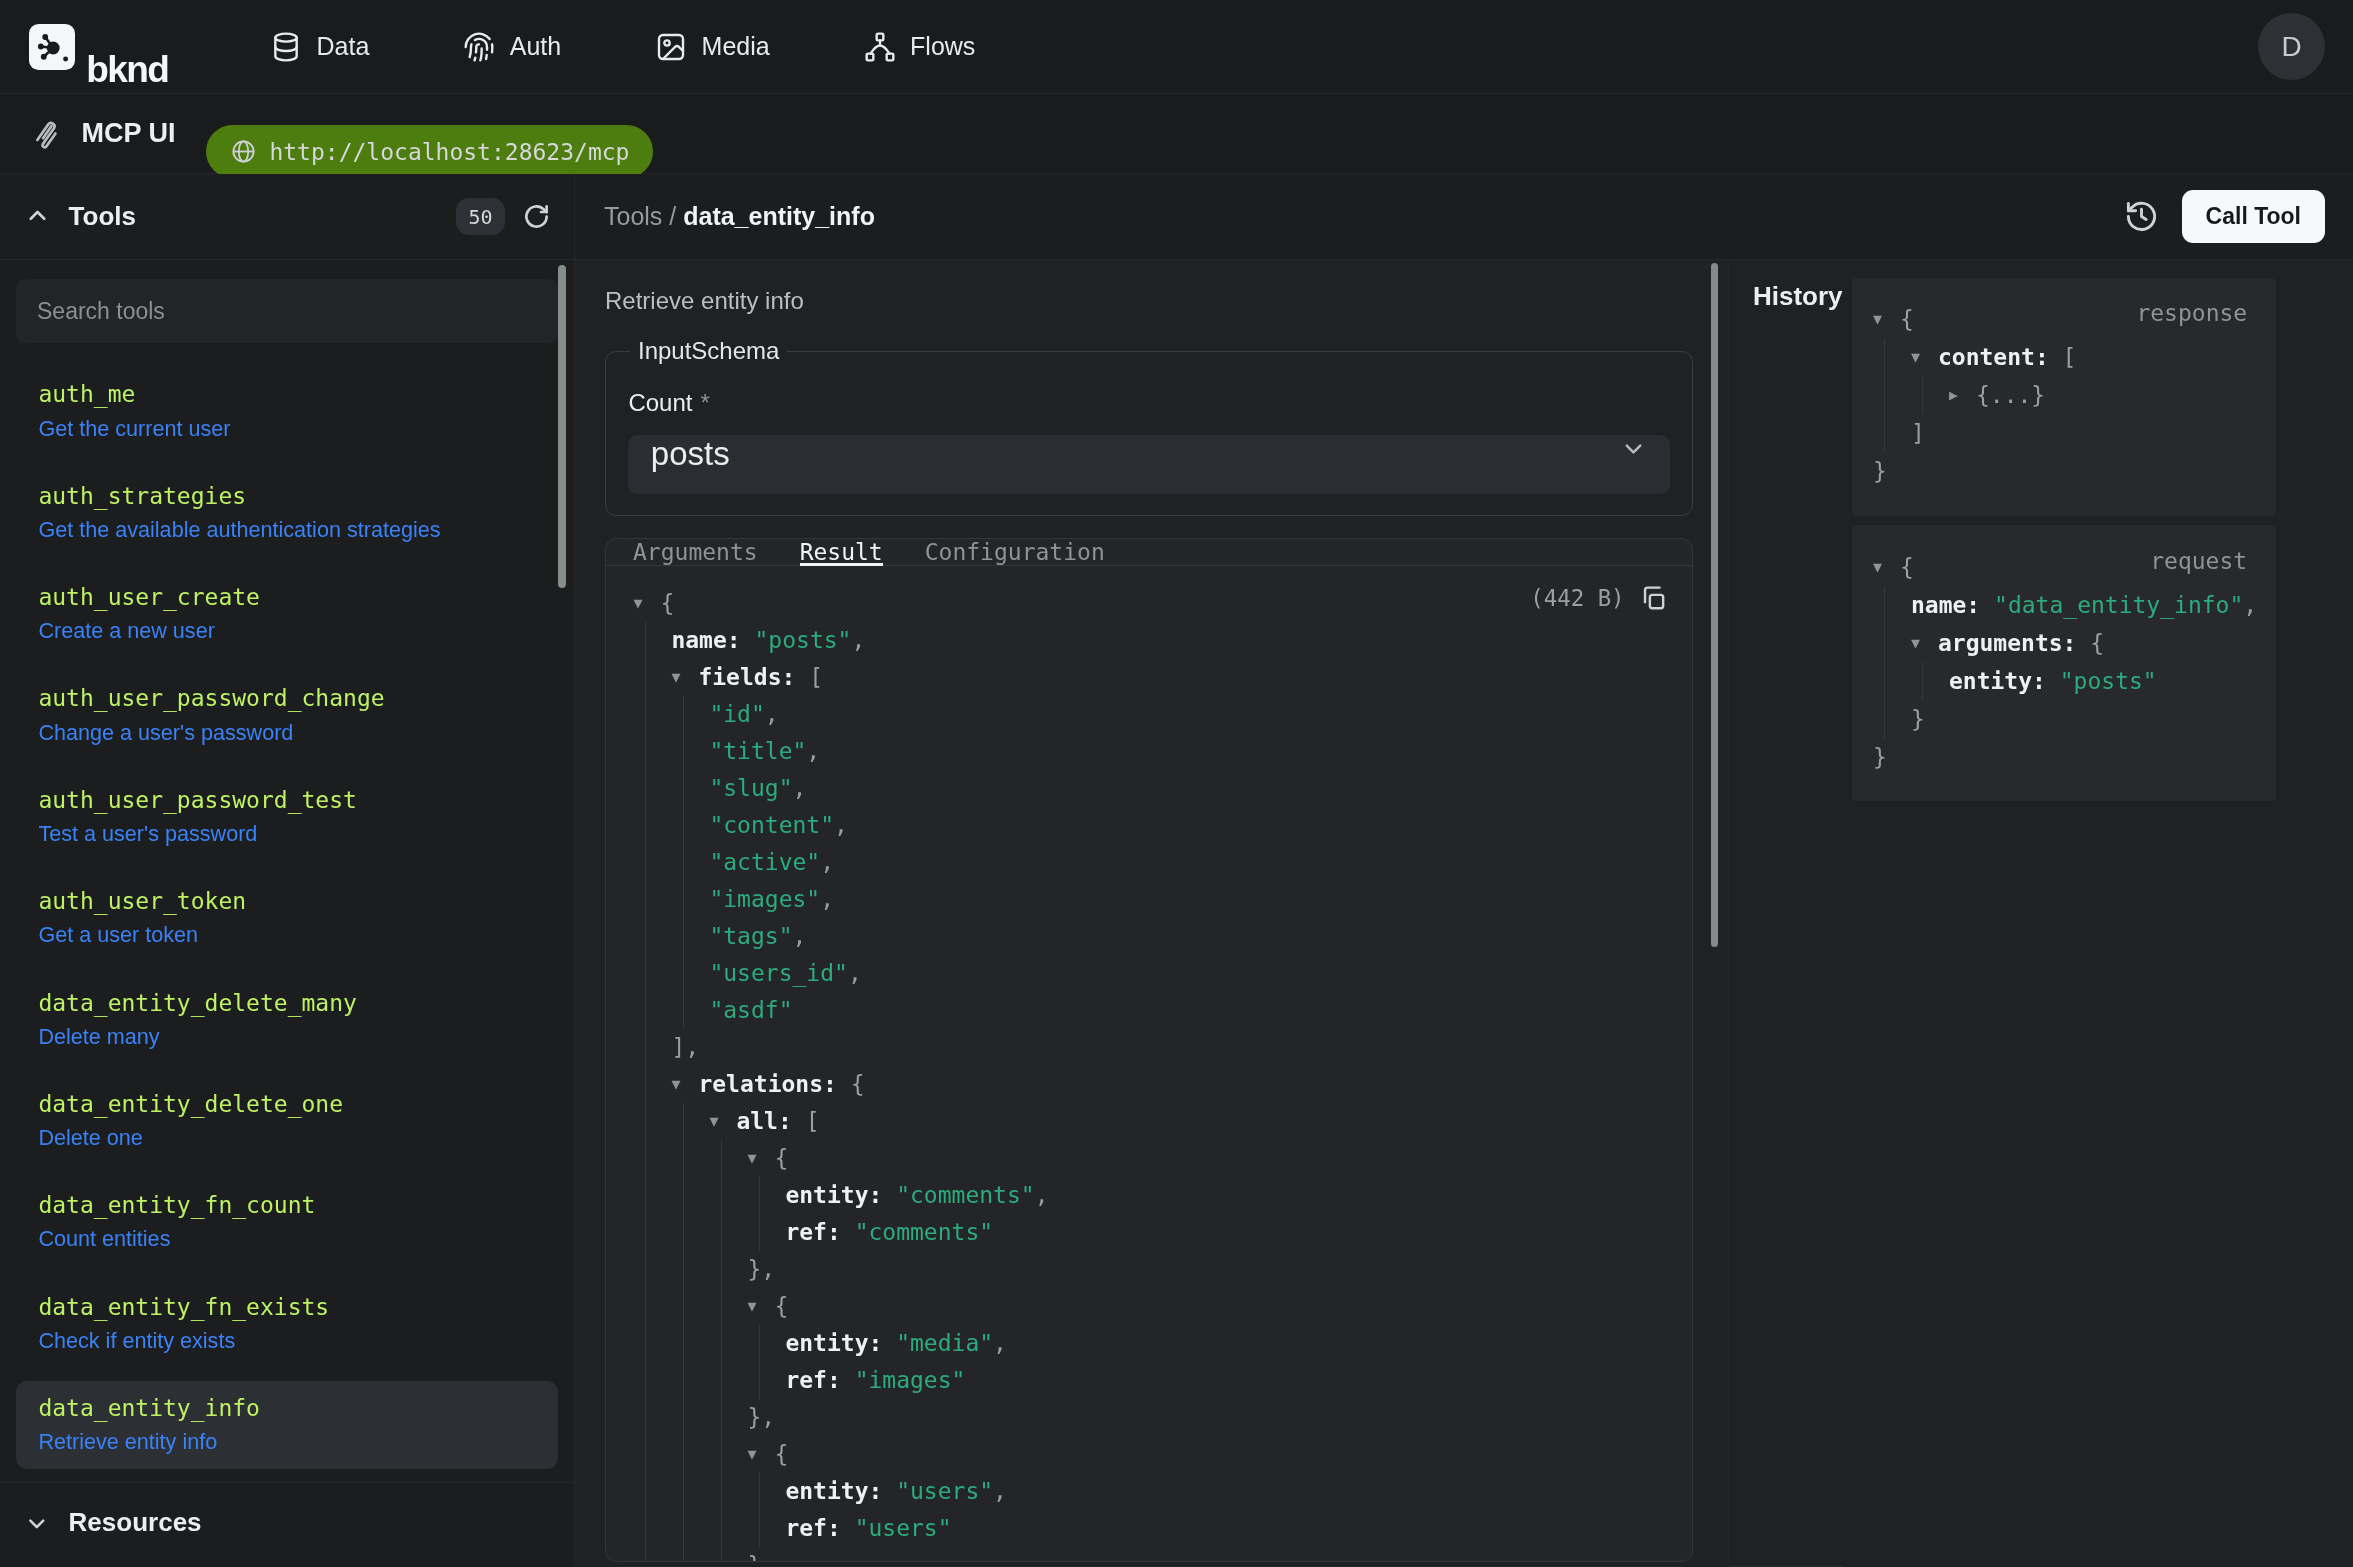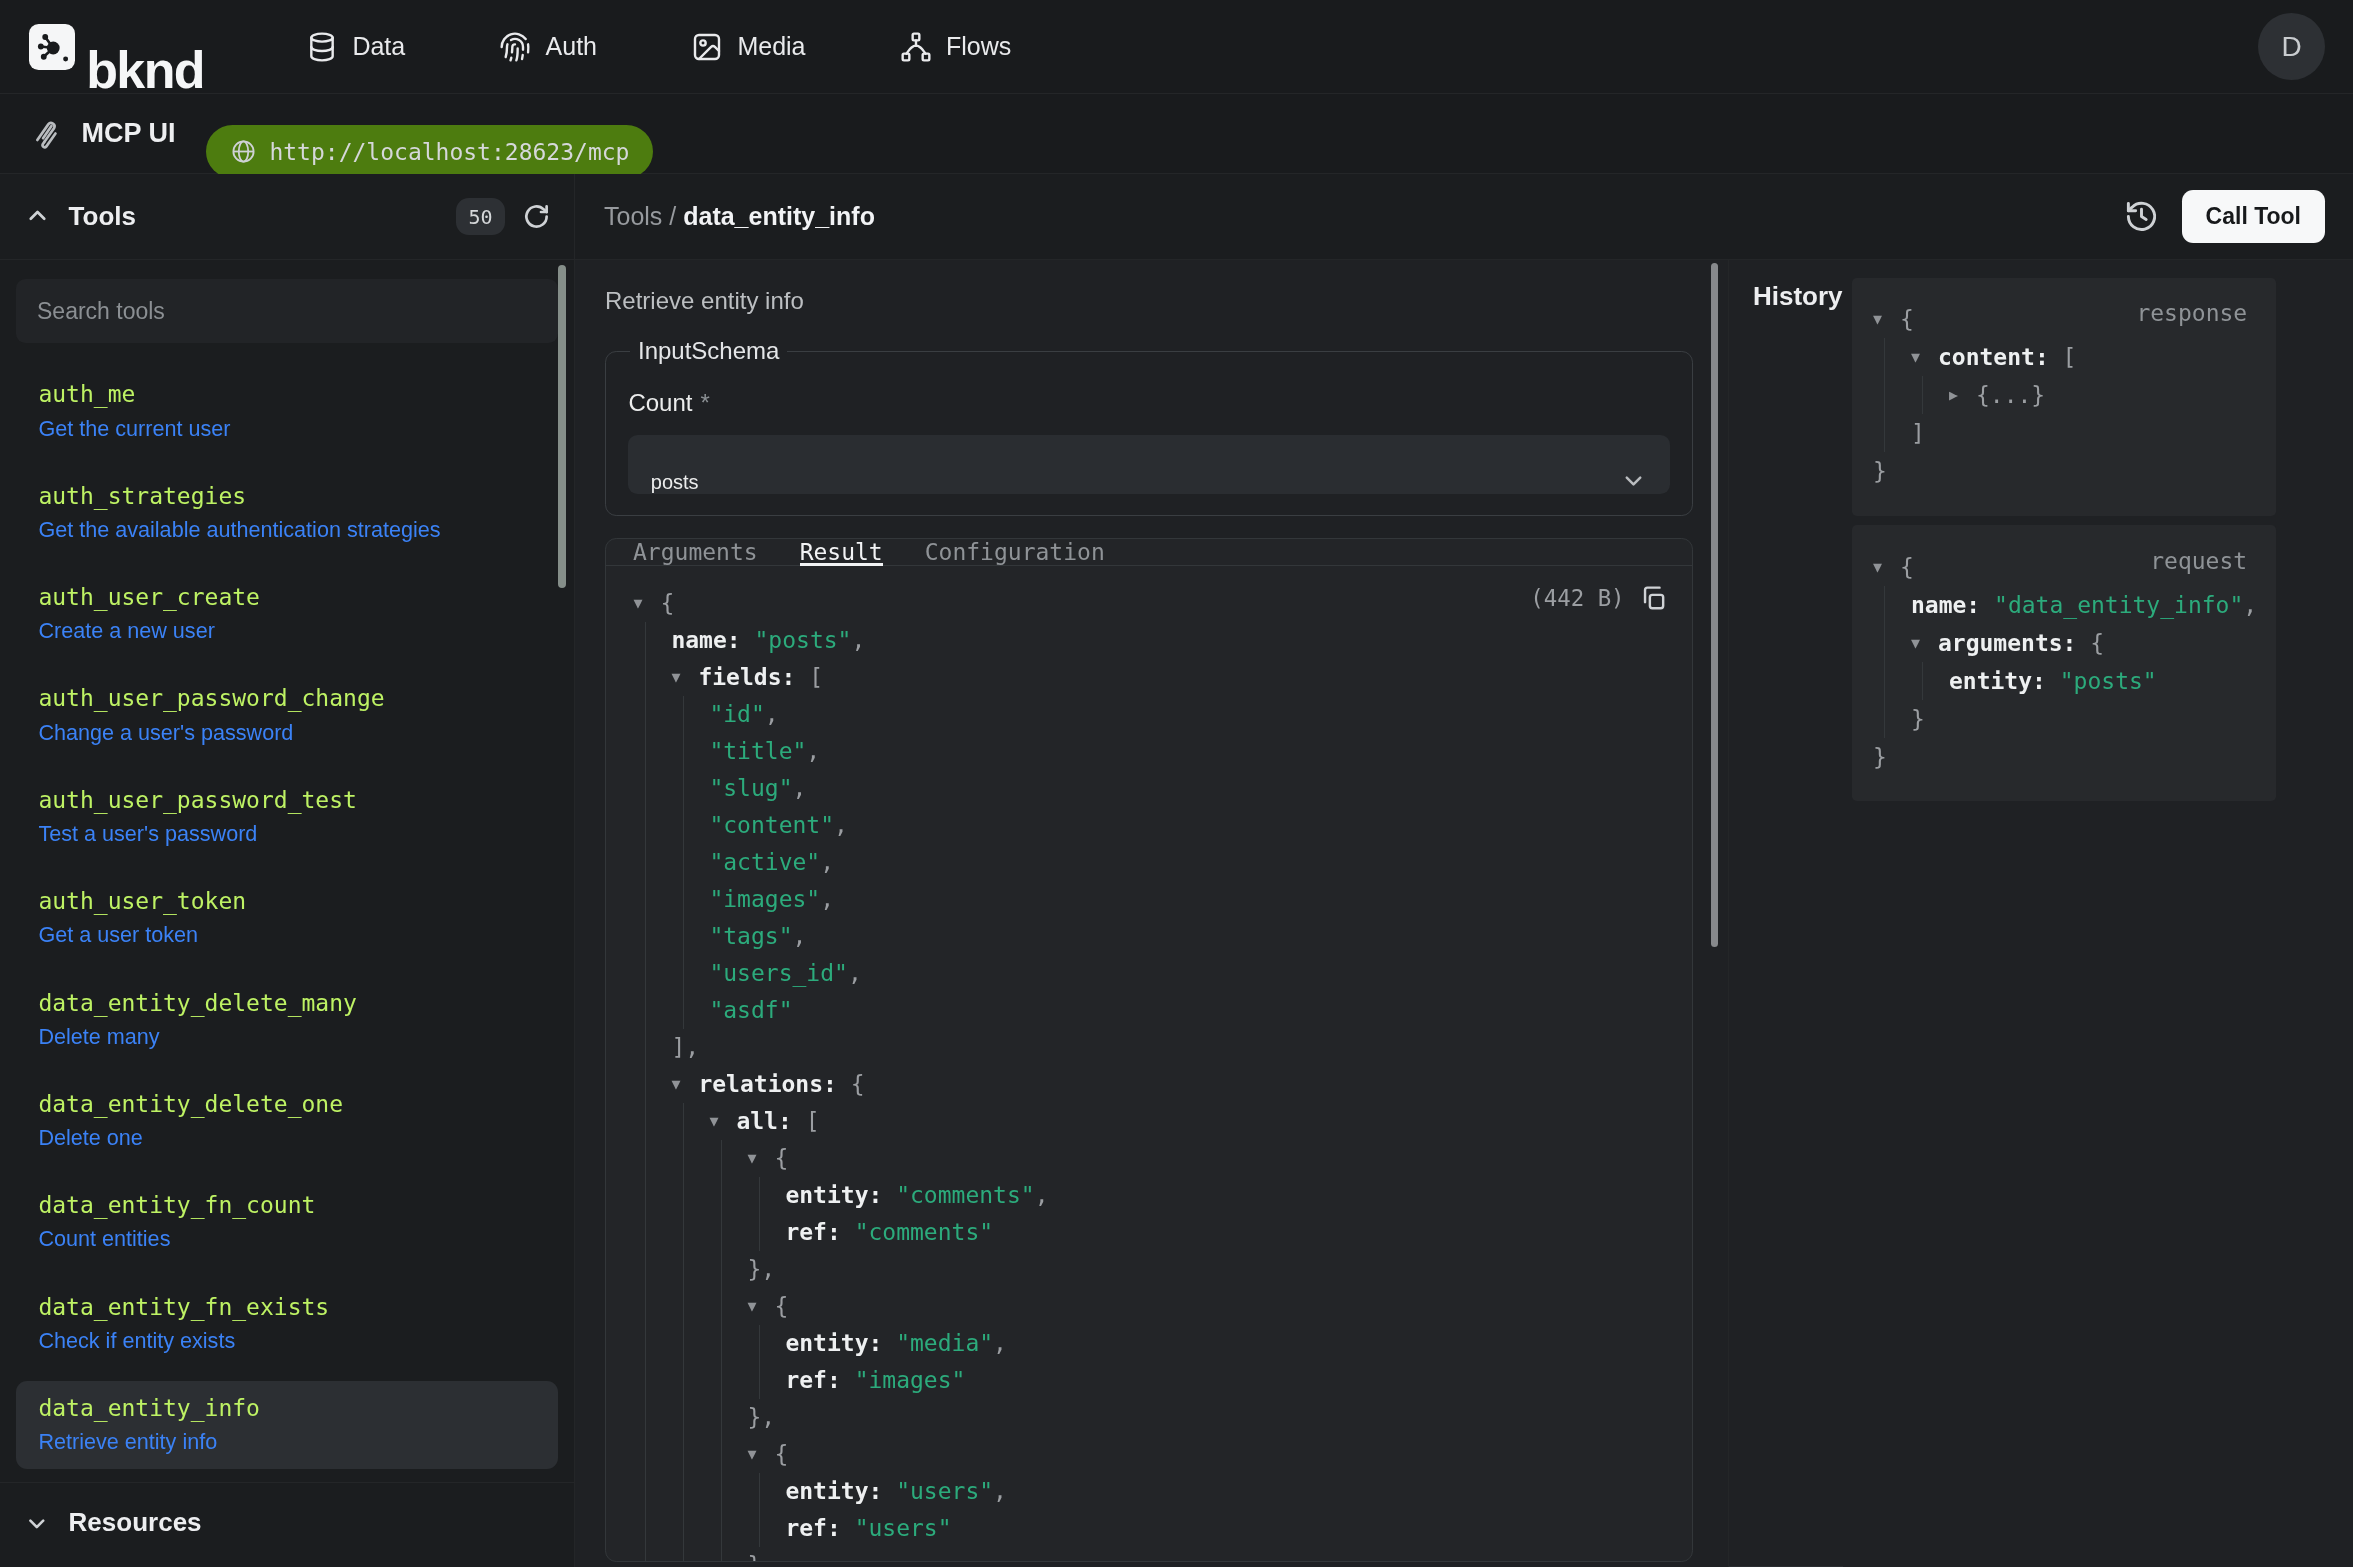--- a/index.html
+++ b/index.html
@@ -6,21 +6,21 @@
   html,body { width:2354px; height:1568px; overflow:hidden; background:#191b1d;
               font-family:"Liberation Sans", sans-serif; color:#edeef0; }
   .mono { font-family:"DejaVu Sans Mono", monospace; }
 
   
   .topbar { height:94px; display:flex; align-items:center; padding:0 29px;
             background:#191b1d; border-bottom:1.6px solid #242628; }
   .brand { display:flex; align-items:center; gap:11.2px; }
   .brand-mark { width:46px; height:46px; background:#f5f6f7; border-radius:9.6px;
                 display:flex; align-items:center; justify-content:center; }
-  .brand-text { font-size:52px; font-weight:800; letter-spacing:-1.6px; color:#f5f6f7;margin-top:46px; }
+  .brand-text { font-size:37px; font-weight:800; letter-spacing:-1.6px; color:#f5f6f7;margin-top:46px; }
   .nav { display:flex; align-items:center; gap:94px; margin-left:102px; }
   .nav-item { display:flex; align-items:center; gap:14.4px; font-size:25px; color:#e9eaec; cursor:pointer; }
   .nav-item svg { width:32px; height:32px; stroke:#e9eaec; fill:none; stroke-width:1.8; stroke-linecap:round; stroke-linejoin:round; }
   .spacer { flex:1; }
   .avatar { width:67px; height:67px; border-radius:50%; background:#2d3034; color:#c9cccf;
             display:flex; align-items:center; justify-content:center; font-size:28px; }
 
   
   .subbar { height:80px; display:flex; align-items:center; padding:0 32px;
             background:#191b1d; border-bottom:1.6px solid #242628; }
@@ -64,21 +64,21 @@
               border-radius:11.2px; padding:12.8px 24px; cursor:pointer; }
 
   .work-row { flex:1; display:flex; min-height:0; }
   .main-panel { flex:1; position:relative; padding:27px 35px 0 30px; min-width:0; }
   .desc-line { font-size:24px; color:#bcbfc2; }
   fieldset.schema { margin-top:22.4px; border:1.6px solid #3a3e42; border-radius:11.2px; padding:11.2px 22.4px 21px 22.4px; }
   fieldset.schema legend { font-size:24px; color:#e4e6e8; padding:0 8px; margin-left:1.6px; }
   .field-label { font-size:24px; color:#eceded; margin-top:12.8px; }
   .req { color:#8b9094; margin-left:8px; }
   .select { margin-top:17.6px; height:59px; background:#2a2d31; border-radius:9.6px; display:flex;
-            align-items:flex-end; padding:0 22.4px; font-size:20px; color:#eceded; cursor:pointer; }
+            align-items:flex-start; padding:0 22.4px; font-size:33px; color:#eceded; cursor:pointer; }
   .select svg { width:27px; height:27px; stroke:#b9bcbf; fill:none; stroke-width:2.2; stroke-linecap:round; stroke-linejoin:round; margin-left:auto; }
 
   .tab-card { margin-top:22.4px; background:#232528; border:0.8px solid #33373a; border-radius:11.2px;
               height:1024px; overflow:hidden; display:flex; flex-direction:column; }
   .tab-row { display:flex; gap:42px; padding:0 27px; height:59px; align-items:center; border-bottom:0.8px solid #33373a; }
   .tab { font-family:"DejaVu Sans Mono",monospace; font-size:23px; color:#8f9397; cursor:pointer;
          height:100%; display:flex; align-items:center; position:relative; }
   .tab.active { color:#f2f3f5; }
   .tab.active::after { content:""; position:absolute; left:0; right:0; bottom:-0.8px; height:3.2px; background:#f2f3f5; }
   .json-panel { position:relative; padding:19px 24px 0 21px; flex:1; }

